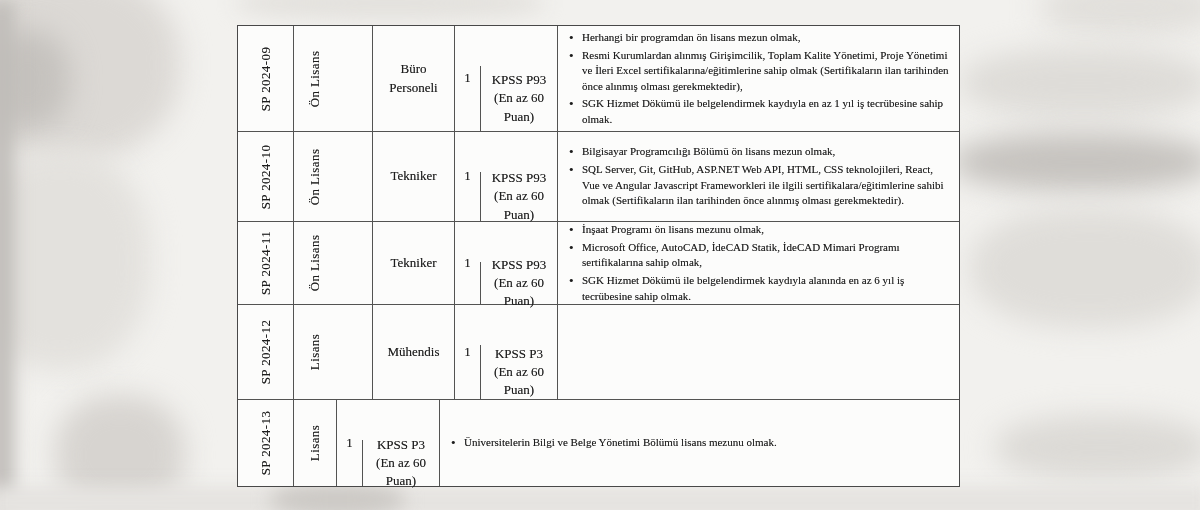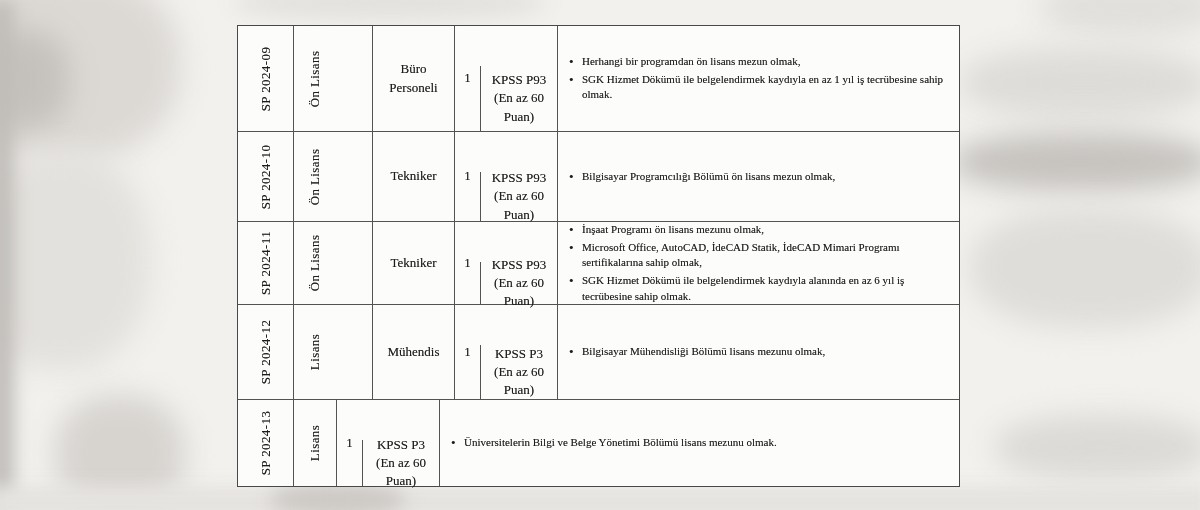--- a/index.html
+++ b/index.html
@@ -87,40 +87,42 @@
       <span class="rot">Ön Lisans</span>
     </div>
     <div class="cell c-pos">Büro Personeli</div>
     <div class="cell c-count">1</div>
     <div class="cell c-kpss">KPSS P93
 (En az 60
 Puan)</div>
     <div class="cell c-req">
       <ul>
             <li>Herhangi bir programdan ön lisans mezun olmak,</li>
+            <li>Resmi Kurumlardan alınmış Girişimcilik, Toplam Kalite Yönetimi, Proje Yönetimi ve İleri Excel sertifikalarına/eğitimlerine sahip olmak (Sertifikaların ilan tarihinden önce alınmış olması gerekmektedir),</li>
             <li>SGK Hizmet Dökümü ile belgelendirmek kaydıyla en az 1 yıl iş tecrübesine sahip olmak.</li>
           </ul>
     </div>
   </div>
 
   <div class="row" style="height: 90px;">
     <div class="cell c-code">
       <span class="rot">SP 2024-10</span>
     </div>
     <div class="cell c-level">
       <span class="rot">Ön Lisans</span>
     </div>
     <div class="cell c-pos">Tekniker</div>
     <div class="cell c-count">1</div>
     <div class="cell c-kpss">KPSS P93
 (En az 60
 Puan)</div>
     <div class="cell c-req">
       <ul>
             <li>Bilgisayar Programcılığı Bölümü ön lisans mezun olmak,</li>
+            <li>SQL Server,  Git, GitHub,  ASP.NET Web API, HTML, CSS teknolojileri, React, Vue ve Angular Javascript Frameworkleri ile ilgili sertifikalara/eğitimlerine sahibi olmak (Sertifikaların ilan tarihinden önce alınmış olması gerekmektedir).</li>
           </ul>
     </div>
   </div>
 
   <div class="row" style="height: 83px;">
     <div class="cell c-code">
       <span class="rot">SP 2024-11</span>
     </div>
     <div class="cell c-level">
       <span class="rot">Ön Lisans</span>
@@ -146,21 +148,20 @@
     <div class="cell c-level">
       <span class="rot">Lisans</span>
     </div>
     <div class="cell c-pos">Mühendis</div>
     <div class="cell c-count">1</div>
     <div class="cell c-kpss">KPSS P3
 (En az 60
 Puan)</div>
     <div class="cell c-req">
       <ul>
-            <li>Bilgisayar Mühendisliği Bölümü lisans mezunu olmak,</li>
           </ul>
     </div>
   </div>
 
   <div class="row" style="height: 87px;">
     <div class="cell c-code">
       <span class="rot">SP 2024-13</span>
     </div>
     <div class="cell c-level">
       <span class="rot">Lisans</span>

